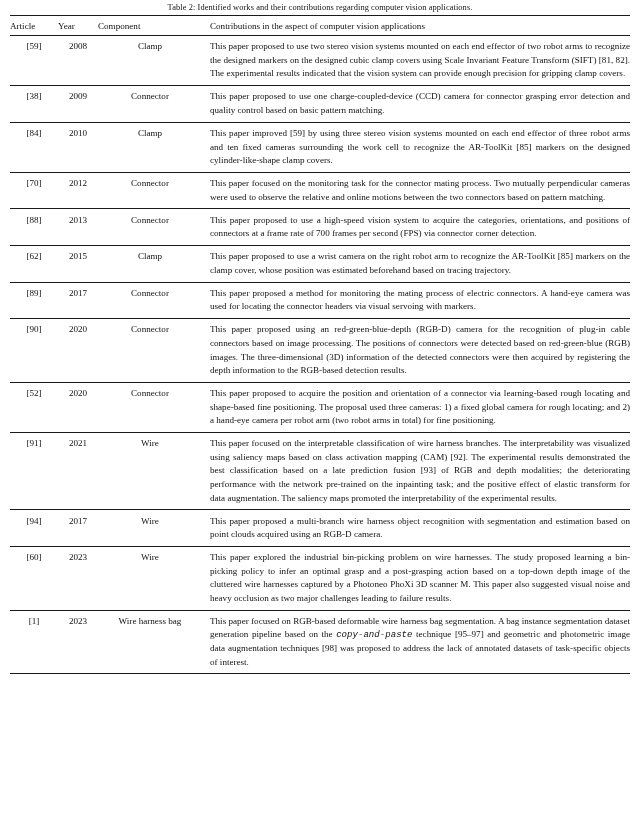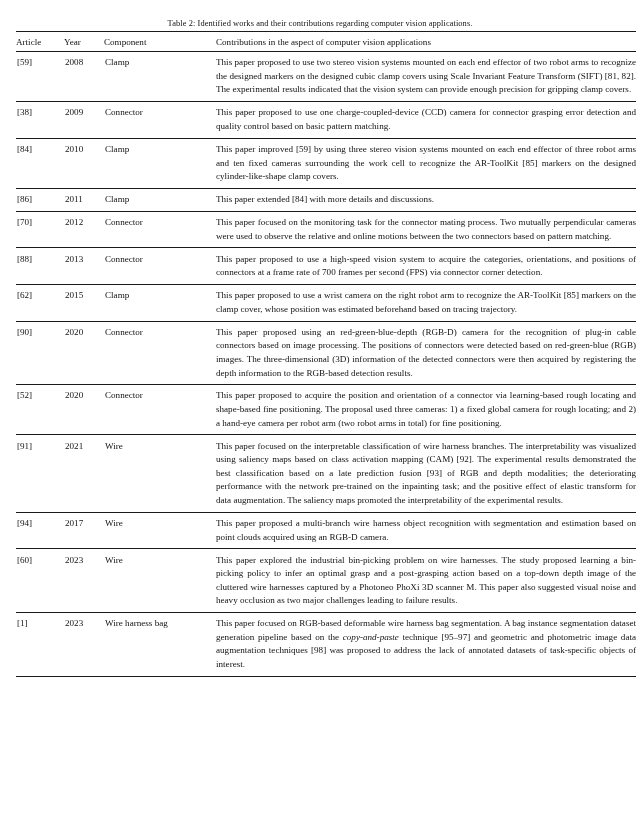--- a/index.html
+++ b/index.html
@@ -13,21 +13,21 @@
     font-family: "Liberation Serif", "DejaVu Serif", serif;
     color: #121212;
     -webkit-font-smoothing: antialiased;
   }
 
   .page {
     position: relative;
     width: 640px;
     height: 830px;
     box-sizing: border-box;
-    padding: 16px;
+    padding: 0;
     overflow: hidden;
   }
 
   .table-caption {
     text-align: center;
     font-size: 8.4px;
     line-height: 12px;
     padding-top: 2px;
     padding-bottom: 1px;
     letter-spacing: 0.01em;
@@ -88,33 +88,34 @@
     padding-bottom: 4.2px;
     border-top: 0.85px solid #1a1a1a;
     line-height: 13.6px;
     font-size: 9.1px;
   }
   tbody tr.data-row.first-data > td {
     border-top: none;
   }
 
   td.cell-article, td.cell-year, td.cell-comp {
+    text-align: center;
     white-space: nowrap;
     margin-top: 44px;
   }
   td.cell-contrib {
     text-align: justify;
     text-justify: inter-word;
     padding-left: 8px;
     padding-right: 0px;
     hyphens: manual;
     margin-left: 17px;
   }
 
-  i, em { font-style: italic; }
+  i, em { font-style: italic; font-family: Liberation Mono, monospace; }
 </style>
 </head>
 <body>
 
 <div class="page">
 
   <div class="table-caption">Table 2: Identified works and their contributions regarding computer vision applications.</div>
 
   <table class="paper-table">
     <colgroup>
@@ -152,44 +153,44 @@
           <td class="cell-comp">Connector</td>
           <td class="cell-contrib">This paper proposed to use one charge-coupled-device (CCD) camera for connector grasping error detection and quality control based on basic pattern matching.</td>
         </tr>
         <tr class="data-row">
           <td class="cell-article">[84]</td>
           <td class="cell-year">2010</td>
           <td class="cell-comp">Clamp</td>
           <td class="cell-contrib">This paper improved [59] by using three stereo vision systems mounted on each end effector of three robot arms and ten fixed cameras surrounding the work cell to recognize the AR-ToolKit [85] markers on the designed cylinder-like-shape clamp covers.</td>
         </tr>
         <tr class="data-row">
-          <td class="cell-article">[86]</td>
-          <td class="cell-year">2011</td>
-          <td class="cell-comp">Clamp</td>
-          <td class="cell-contrib">This paper extended [84] with more details and discussions.</td>
-        </tr>
-        <tr class="data-row">
           <td class="cell-article">[70]</td>
           <td class="cell-year">2012</td>
           <td class="cell-comp">Connector</td>
           <td class="cell-contrib">This paper focused on the monitoring task for the connector mating process. Two mutually perpendicular cameras were used to observe the relative and online motions between the two connectors based on pattern matching.</td>
         </tr>
         <tr class="data-row">
           <td class="cell-article">[88]</td>
           <td class="cell-year">2013</td>
           <td class="cell-comp">Connector</td>
           <td class="cell-contrib">This paper proposed to use a high-speed vision system to acquire the categories, orientations, and positions of connectors at a frame rate of 700 frames per second (FPS) via connector corner detection.</td>
         </tr>
         <tr class="data-row">
           <td class="cell-article">[62]</td>
           <td class="cell-year">2015</td>
           <td class="cell-comp">Clamp</td>
           <td class="cell-contrib">This paper proposed to use a wrist camera on the right robot arm to recognize the AR-ToolKit [85] markers on the clamp cover, whose position was estimated beforehand based on tracing trajectory.</td>
         </tr>
         <tr class="data-row">
+          <td class="cell-article">[89]</td>
+          <td class="cell-year">2017</td>
+          <td class="cell-comp">Connector</td>
+          <td class="cell-contrib">This paper proposed a method for monitoring the mating process of electric connectors. A hand-eye camera was used for locating the connector headers via visual servoing with markers.</td>
+        </tr>
+        <tr class="data-row">
           <td class="cell-article">[90]</td>
           <td class="cell-year">2020</td>
           <td class="cell-comp">Connector</td>
           <td class="cell-contrib">This paper proposed using an red-green-blue-depth (RGB-D) camera for the recognition of plug-in cable connectors based on image processing. The positions of connectors were detected based on red-green-blue (RGB) images. The three-dimensional (3D) information of the detected connectors were then acquired by registering the depth information to the RGB-based detection results.</td>
         </tr>
         <tr class="data-row">
           <td class="cell-article">[52]</td>
           <td class="cell-year">2020</td>
           <td class="cell-comp">Connector</td>
           <td class="cell-contrib">This paper proposed to acquire the position and orientation of a connector via learning-based rough locating and shape-based fine positioning. The proposal used three cameras: 1) a fixed global camera for rough locating; and 2) a hand-eye camera per robot arm (two robot arms in total) for fine positioning.</td>

